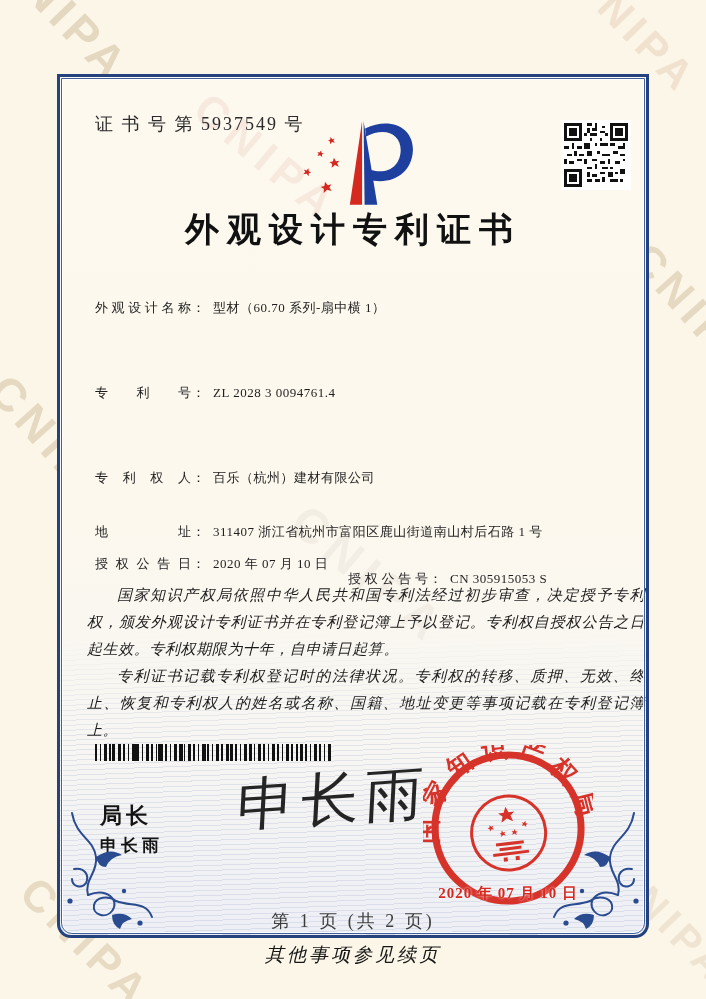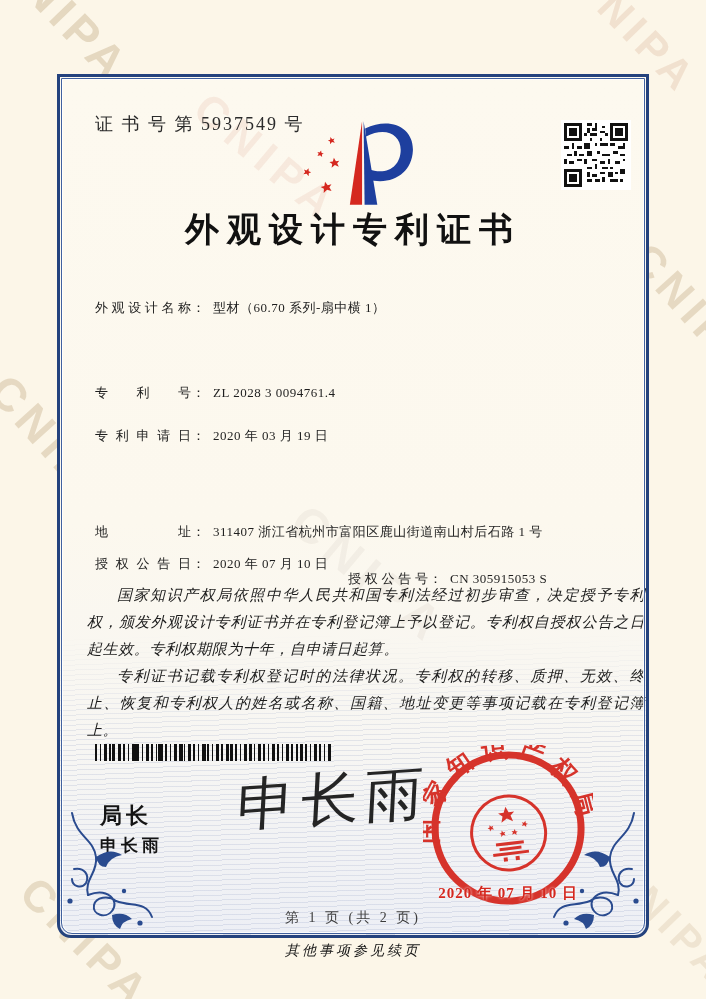--- a/index.html
+++ b/index.html
@@ -112,25 +112,25 @@
   }
 
   
   .flourish{position:absolute;width:104px;height:124px;z-index:4;}
   .flourish-left{left:-6px;top:732px;}
   .flourish-right{right:-6px;top:732px;transform:scaleX(-1);}
 
   
   .page-info{
     position:absolute;left:0;top:832px;width:100%;text-align:center;
-    font-size:14px;color:#3c3c3c;letter-spacing:3px;
+    font-size:18px;color:#3c3c3c;letter-spacing:3px;
   }
   .note{
     position:absolute;left:0;top:942px;width:100%;text-align:center;
-    font-size:14px;color:#161616;font-style:italic;letter-spacing:3px;
+    font-size:19px;color:#161616;font-style:italic;letter-spacing:3px;
   }
 </style>
 </head>
 <body>
 
 <div class="page">
 
   <span class="wm wm-1">CNIPA</span>
   <span class="wm wm-2">CNIPA</span>
   <span class="wm wm-3">CNIPA</span>
@@ -222,22 +222,22 @@
       </svg>
 
       <div class="title">外观设计专利证书</div>
 
       <div class="frow frow-1">
         <span class="flabel">外观设计名称</span><span class="fcolon">：</span><span class="fvalue">型材（60.70 系列-扇中横 1）</span>
       </div>
       <div class="frow frow-3">
         <span class="flabel">专利号</span><span class="fcolon">：</span><span class="fvalue">ZL 2028 3 0094761.4</span>
       </div>
-      <div class="frow frow-4">
-        <span class="flabel">专利申请日</span><span class="fcolon">：</span><span class="fvalue">2020 年 03 月 19 日</span>
+      <div class="frow frow-5">
+        <span class="flabel">专利权人</span><span class="fcolon">：</span><span class="fvalue">百乐（杭州）建材有限公司</span>
       </div>
       <div class="frow frow-6">
         <span class="flabel">地址</span><span class="fcolon">：</span><span class="fvalue">311407 浙江省杭州市富阳区鹿山街道南山村后石路 1 号</span>
       </div>
       <div class="frow frow-7">
         <span class="flabel">授权公告日</span><span class="fcolon">：</span><span class="fvalue">2020 年 07 月 10 日</span>
         <span class="fpair2">
           <span class="flabel">授权公告号</span><span class="fcolon">：</span><span class="fvalue">CN 305915053 S</span>
         </span>
       </div>

